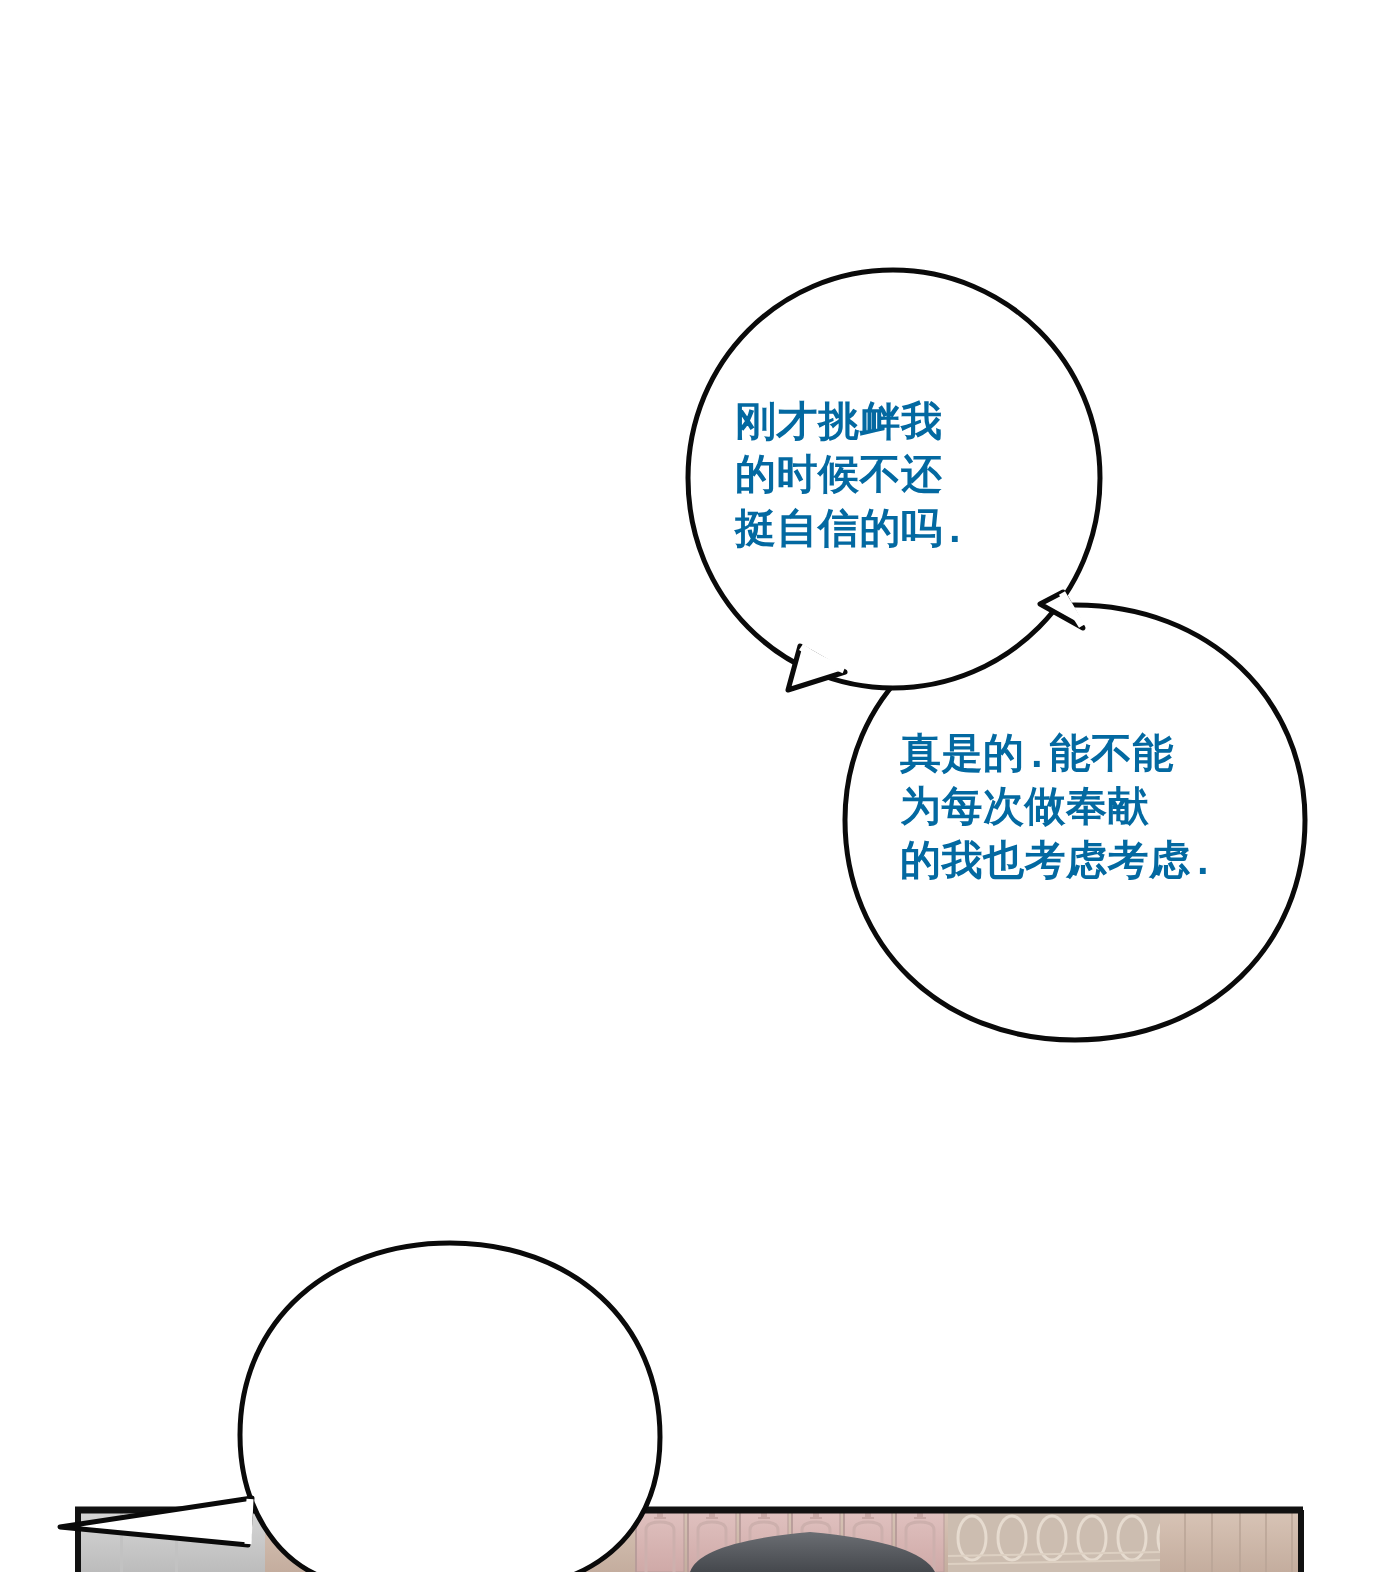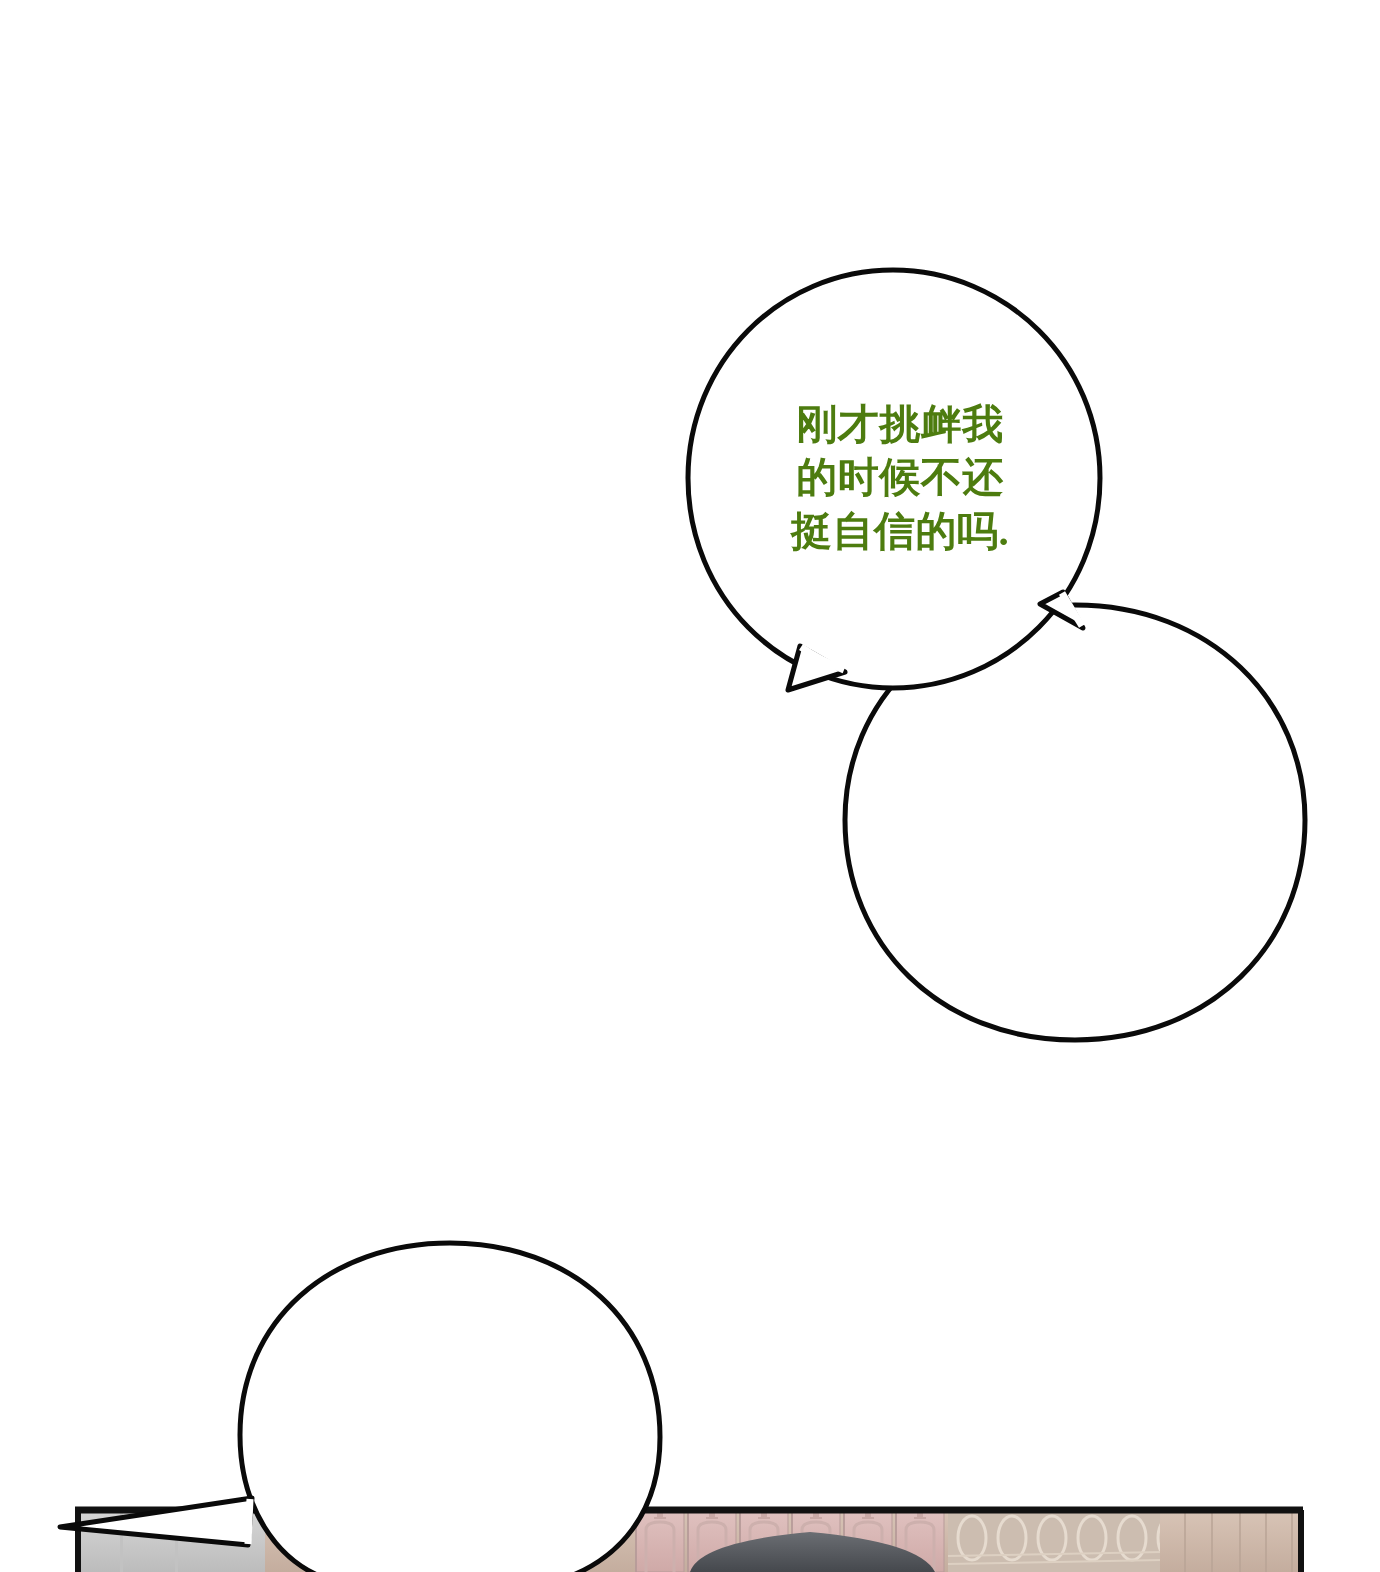--- a/index.html
+++ b/index.html
@@ -35,27 +35,27 @@
   .bubble-layer {
     position: absolute;
     left: 0; top: 0;
     width: 1380px; height: 1572px;
     pointer-events: none;
   }
   .bubble-layer svg { display:block; }
 
   .btext {
     position: absolute;
-    color: #4d7c0f;
+    color: #0369a1;
     font-weight: 700;
-    text-align: center;
+    text-align: left;
     line-height: 1.30;
     letter-spacing: 0.5px;
     white-space: pre-line;
-    font-family: Liberation Serif, serif;
+    font-family: Liberation Mono, monospace;
   }
 
   #bubble1-text {
     left: 735px;
     top: 398px;
     width: 330px;
     font-size: 41px;
   }
   #bubble2-text {
     left: 900px;
@@ -234,15 +234,18 @@
         <path d="M801 647 Q820 660 844 670" stroke="#ffffff" stroke-width="7" fill="none"></path>
       </g>
 
     </svg>
   </div>
 
   <div class="btext" id="bubble1-text">刚才挑衅我
 的时候不还
 挺自信的吗.</div>
 
+  <div class="btext" id="bubble2-text">真是的.能不能
+为每次做奉献
+的我也考虑考虑.</div>
 
 
 </div>
 
 </body></html>

